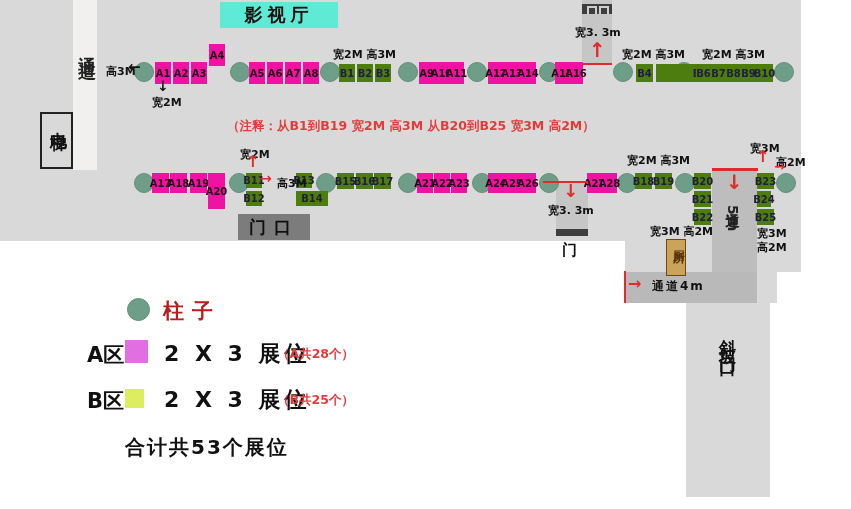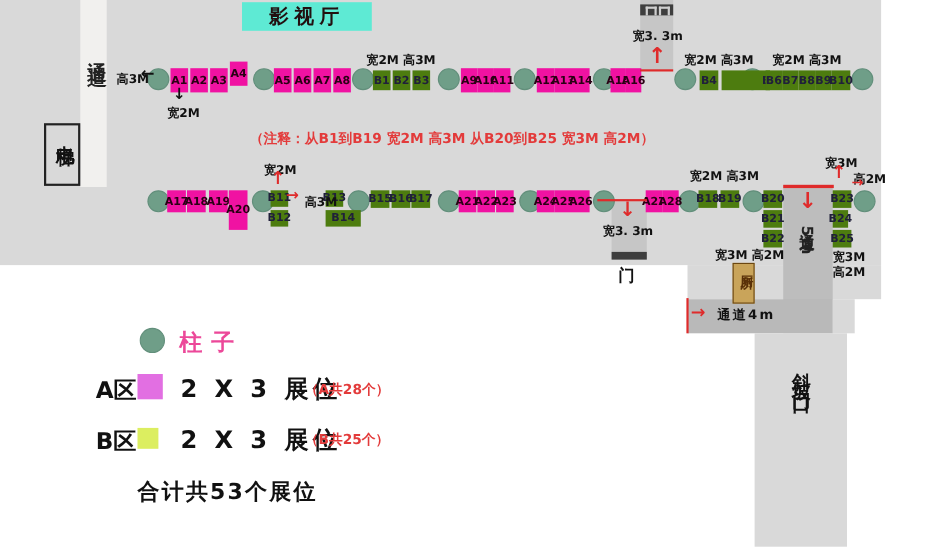--- a/index.html
+++ b/index.html
@@ -49,21 +49,21 @@
   .booth.A{background:#f012a2;color:#2a0014;}
   .booth.B{background:#4d7c0f;color:#20203a;}
   .dim{position:absolute;font-size:11px;font-weight:bold;color:#111;white-space:nowrap;}
   .arr{position:absolute;font-weight:bold;line-height:1;}
   .arr.r{color:#df2b2b;}
   .arr.k{color:#111;}
   .rline{position:absolute;background:#df2b2b;}
   
   .legend-circle{left:127px;top:298px;width:23px;height:23px;border-radius:50%;
       background:#6f9e88;border:1px solid #628f7b;box-sizing:border-box;}
-  .legend-pillar-label{left:163px;top:297px;font-size:21px;font-weight:bold;color:#ec4899;letter-spacing:8px;}
+  .legend-pillar-label{left:163px;top:297px;font-size:21px;font-weight:bold;color:#b91c1c;letter-spacing:8px;}
   .zone-prefix{font-size:21px;font-weight:bold;color:#111;}
   .zoneA-prefix{left:87px;top:341px;}
   .zoneB-prefix{left:87px;top:387px;}
   .swatch{position:absolute;}
   .swatchA{left:125px;top:340px;width:23px;height:23px;background:#e26fe2;}
   .swatchB{left:125px;top:389px;width:19px;height:19px;background:#dcee60;}
   .zone-label{font-size:22px;font-weight:bold;color:#111;letter-spacing:4px;}
   .zoneA-label{left:164px;top:339px;}
   .zoneB-label{left:164px;top:385px;}
   .zone-count{font-size:12.5px;font-weight:bold;color:#e33b3b;}
@@ -81,20 +81,21 @@
 
   <div class="abs corridor-left">
     <span class="vtxt">通道</span>
   </div>
   <div class="abs elevator">
     <span class="vtxt">电梯</span>
   </div>
 
   <div class="abs cinema">影视厅</div>
 
+  <div class="abs doorbox">门口</div>
 
   <div class="abs door-top">
     <span class="bar"></span>
     <span class="notch" style="left:5px;"></span>
     <span class="notch" style="left:17px;"></span>
   </div>
 
   <div class="abs door-mid">
     <span class="bar"></span>
   </div>
@@ -134,21 +135,21 @@
       <div class="pillar" style="left: 316px; top: 173px;"></div>
       <div class="pillar" style="left: 398px; top: 173px;"></div>
       <div class="pillar" style="left: 472px; top: 173px;"></div>
       <div class="pillar" style="left: 539px; top: 173px;"></div>
       <div class="pillar" style="left: 617px; top: 173px;"></div>
       <div class="pillar" style="left: 675px; top: 173px;"></div>
       <div class="pillar" style="left: 776px; top: 173px;"></div>
       <div class="booth A" style="left: 155px; top: 62px; width: 16px; height: 22px;">A1</div>
       <div class="booth A" style="left: 173px; top: 62px; width: 16px; height: 22px;">A2</div>
       <div class="booth A" style="left: 191px; top: 62px; width: 16px; height: 22px;">A3</div>
-      <div class="booth A" style="left: 209px; top: 56px; width: 16px; height: 22px;">A4</div>
+      <div class="booth A" style="left: 209px; top: 44px; width: 16px; height: 22px;">A4</div>
       <div class="booth A" style="left: 249px; top: 62px; width: 16px; height: 22px; text-align: right;">A5</div>
       <div class="booth A" style="left: 267px; top: 62px; width: 16px; height: 22px;">A6</div>
       <div class="booth A" style="left: 285px; top: 62px; width: 16px; height: 22px;">A7</div>
       <div class="booth A" style="left: 303px; top: 62px; width: 16px; height: 22px;">A8</div>
       <div class="booth B" style="left: 339px; top: 64px; width: 16px; height: 18px;">B1</div>
       <div class="booth B" style="left: 357px; top: 64px; width: 16px; height: 18px;">B2</div>
       <div class="booth B" style="left: 375px; top: 64px; width: 16px; height: 18px;">B3</div>
       <div class="booth A" style="left: 419px; top: 62px; width: 15px; height: 22px;">A9</div>
       <div class="booth A" style="left: 434px; top: 62px; width: 15px; height: 22px;">A10</div>
       <div class="booth A" style="left: 449px; top: 62px; width: 15px; height: 22px;">A11</div>

